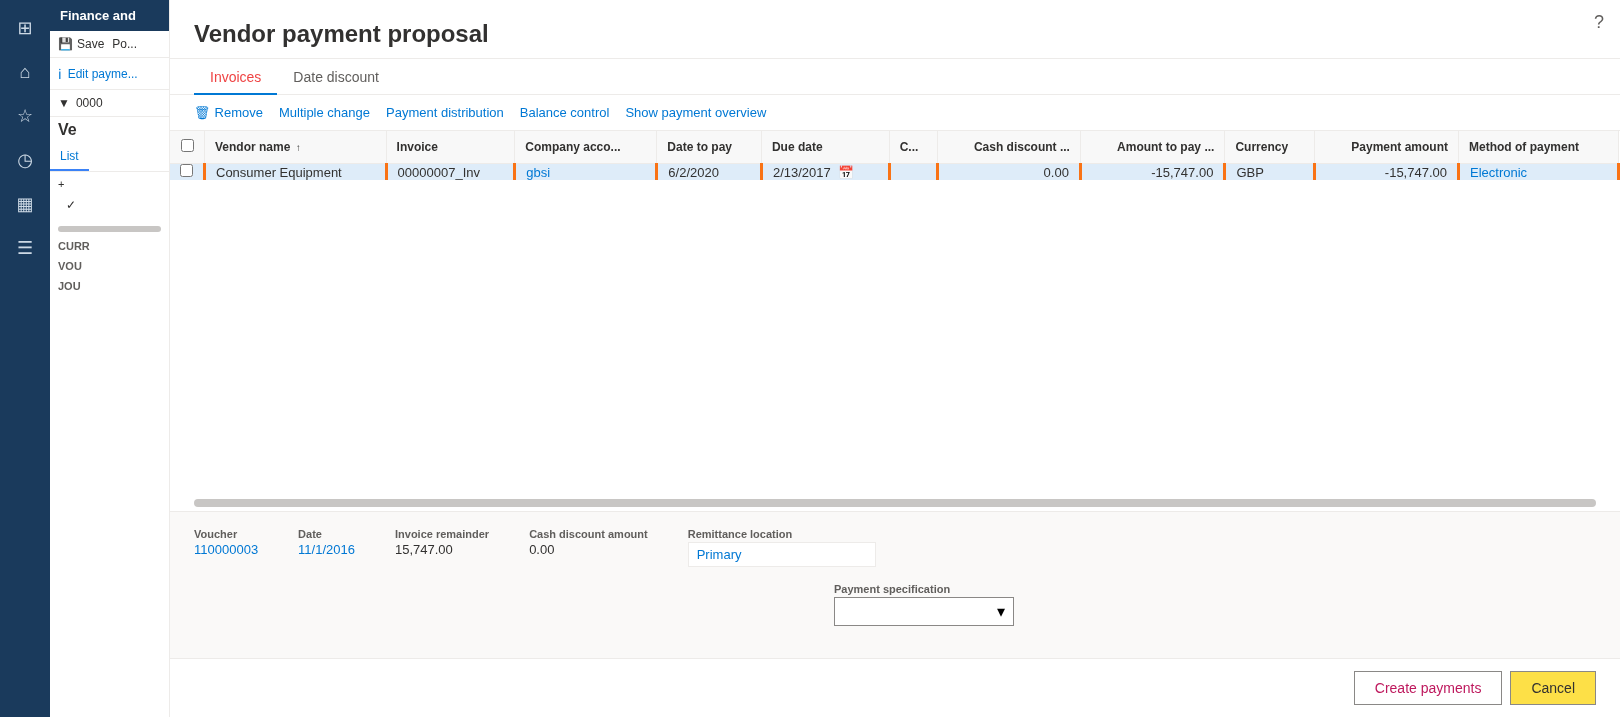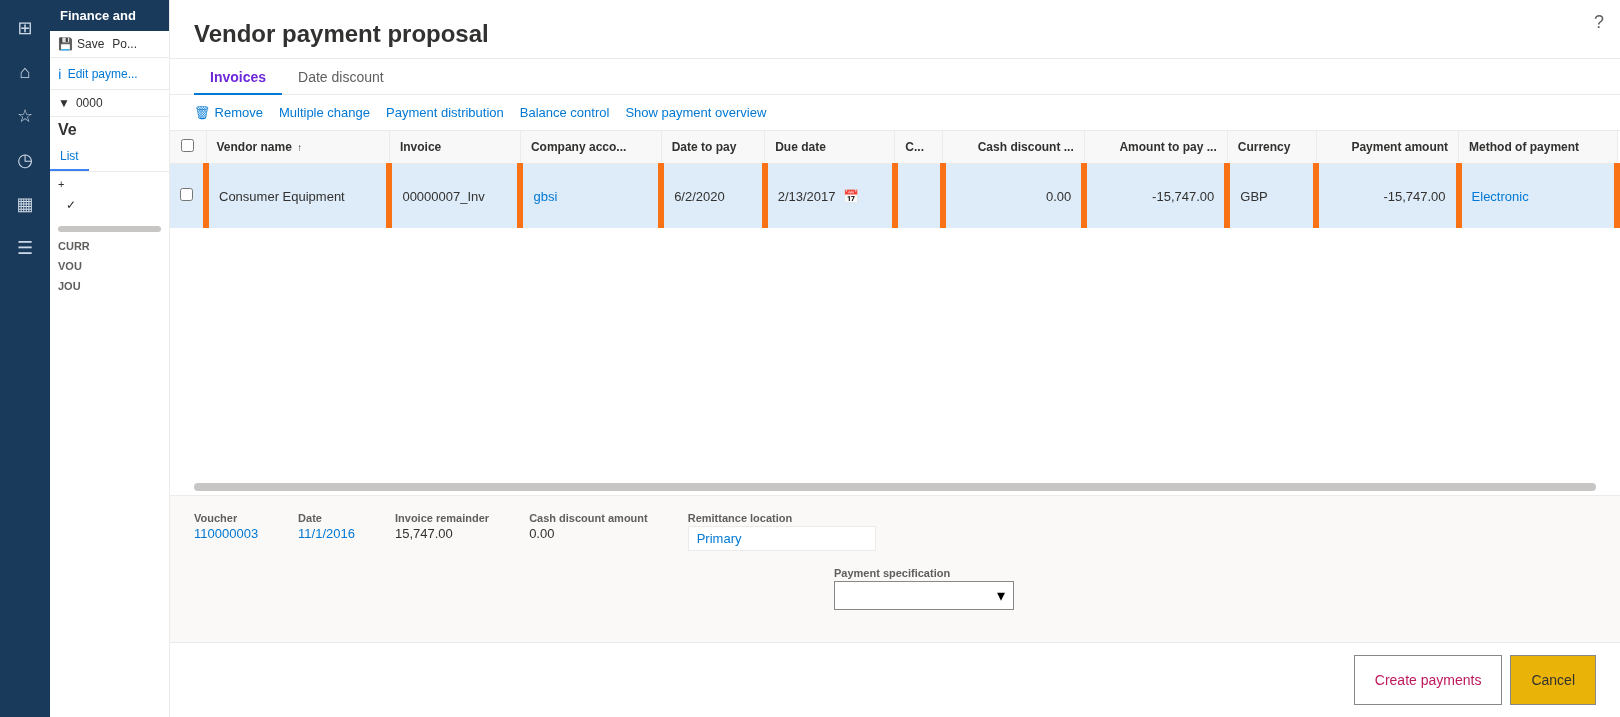--- a/index.html
+++ b/index.html
@@ -160,23 +160,23 @@
     }
     .modal-tab {
       padding: 10px 16px 8px;
       font-size: 14px;
       color: #605e5c;
       cursor: pointer;
       border-bottom: 2px solid transparent;
       margin-bottom: -1px;
     }
     .modal-tab.active {
-      color: #6d28d9;
+      color: #ef4444;
       border-bottom: 2px solid #0078d4;
-      font-weight: 700;
+      font-weight: 400;
     }
 
     
     .modal-toolbar {
       display: flex;
       align-items: center;
       padding: 8px 24px;
       gap: 16px;
       border-bottom: 1px solid #edebe9;
     }
@@ -214,25 +214,25 @@
       color: #323130;
       font-size: 12px;
       white-space: nowrap;
       border-right: 1px solid #edebe9;
       position: sticky;
       top: 0;
       background: #f8f8f8;
     }
     th.right-align { text-align: right; }
     td {
-      padding: 24px 10px;
+      padding: 0 10px;
       color: #323130;
       font-size: 13px;
       white-space: nowrap;
-      border-right: 6px solid #f97316;
+      border-right: 3px solid #f97316;
     }
     td.right-align { text-align: right; }
     tr.selected-row { background: #deecf9; }
     .link-cell { color: #0078d4; cursor: pointer; }
     .check-col { width: 32px; text-align: center; }
     .sort-icon { font-size: 10px; margin-left: 2px; }
 
     
     .details-panel {
       border-top: 1px solid #edebe9;
@@ -294,23 +294,23 @@
     .btn-create {
       background: #fff;
       border: 1px solid #8a8886;
       padding: 8px 20px;
       font-size: 14px;
       color: #be185d;
       cursor: pointer;
       font-weight: 400;
     }
     .btn-cancel {
-      background: #eab308;
+      background: #fde047;
       border: 1px solid #8a8886;
-      padding: 16px 20px;
+      padding: 8px 20px;
       font-size: 14px;
       color: #323130;
       cursor: pointer;
     }
 
     .help-icon {
       position: absolute;
       top: 12px;
       right: 16px;
       font-size: 18px;

